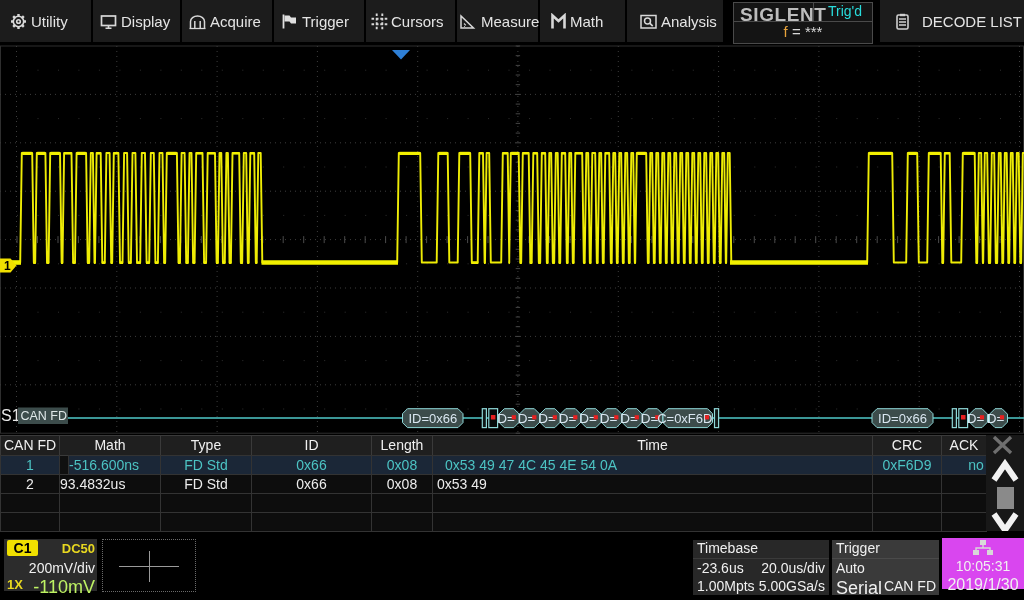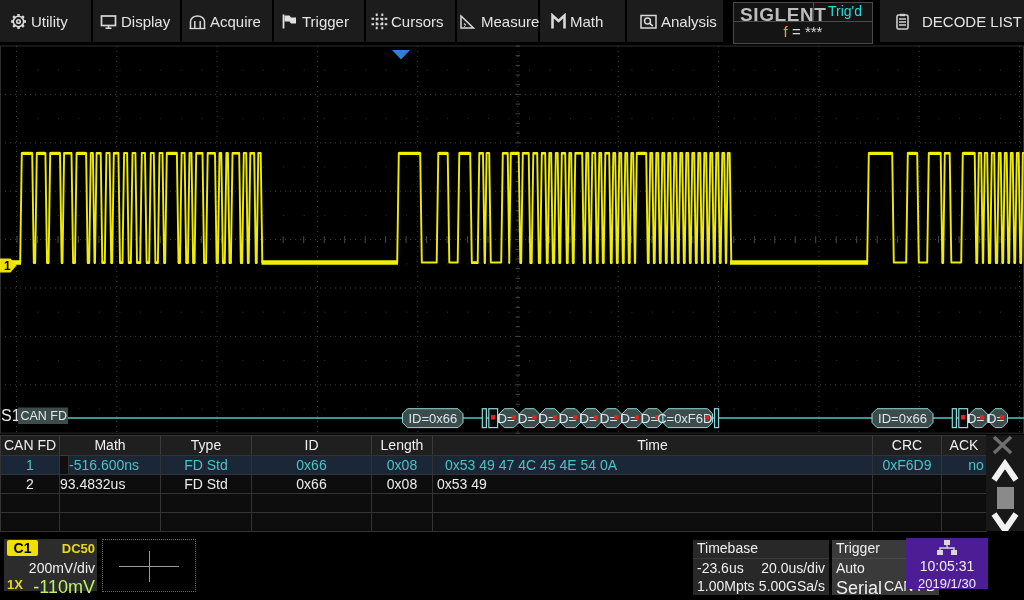--- a/index.html
+++ b/index.html
@@ -337,26 +337,26 @@
       <div style="position:absolute;left:4px;top:38px;font-size:14px;color:#f0f0f0;">1.00Mpts</div>
       <div style="position:absolute;right:4px;top:38px;font-size:14px;color:#f0f0f0;">5.00GSa/s</div>
     </div>
     <div style="position:absolute;left:832px;top:5px;width:107px;height:55px;background:#3a3a3a;">
       <div style="position:absolute;left:4px;top:0px;font-size:14px;color:#f0f0f0;">Trigger</div>
       <div style="position:absolute;left:0;top:18px;width:107px;height:1px;background:#4a4a4a;"></div>
       <div style="position:absolute;left:4px;top:20px;font-size:14px;color:#f0f0f0;">Auto</div>
       <div style="position:absolute;left:4px;top:38px;font-size:18px;color:#f0f0f0;">Serial</div>
       <div style="position:absolute;right:3px;top:38px;font-size:14px;color:#f0f0f0;">CAN FD</div>
     </div>
-    <div style="position:absolute;left:906px;top:3px;width:82px;height:51px;background:#4c1d95;">
+    <div style="position:absolute;left:942px;top:3px;width:82px;height:51px;background:#d946ef;">
       <svg style="position:absolute;left:31px;top:2px;" width="20" height="16" viewBox="0 0 20 16">
         <g fill="#d8d8d8">
             <rect x="7" y="0" width="6" height="5"></rect>
             <rect x="0" y="10" width="6" height="5"></rect>
             <rect x="14" y="10" width="6" height="5"></rect>
           </g>
         <path d="M10 5v3M3 10V8h14v2" stroke="#d8d8d8" stroke-width="1.4" fill="none"></path>
       </svg>
       <div style="position:absolute;left:0;top:20px;width:82px;text-align:center;font-size:14px;color:#f0f0f0;">10:05:31</div>
-      <div style="position:absolute;left:0;top:38px;width:82px;text-align:center;font-size:13px;color:#f0f0f0;">2019/1/30</div>
+      <div style="position:absolute;left:0;top:38px;width:82px;text-align:center;font-size:16px;color:#f0f0f0;">2019/1/30</div>
     </div>
     </div>
 </div>
 
 </body></html>

